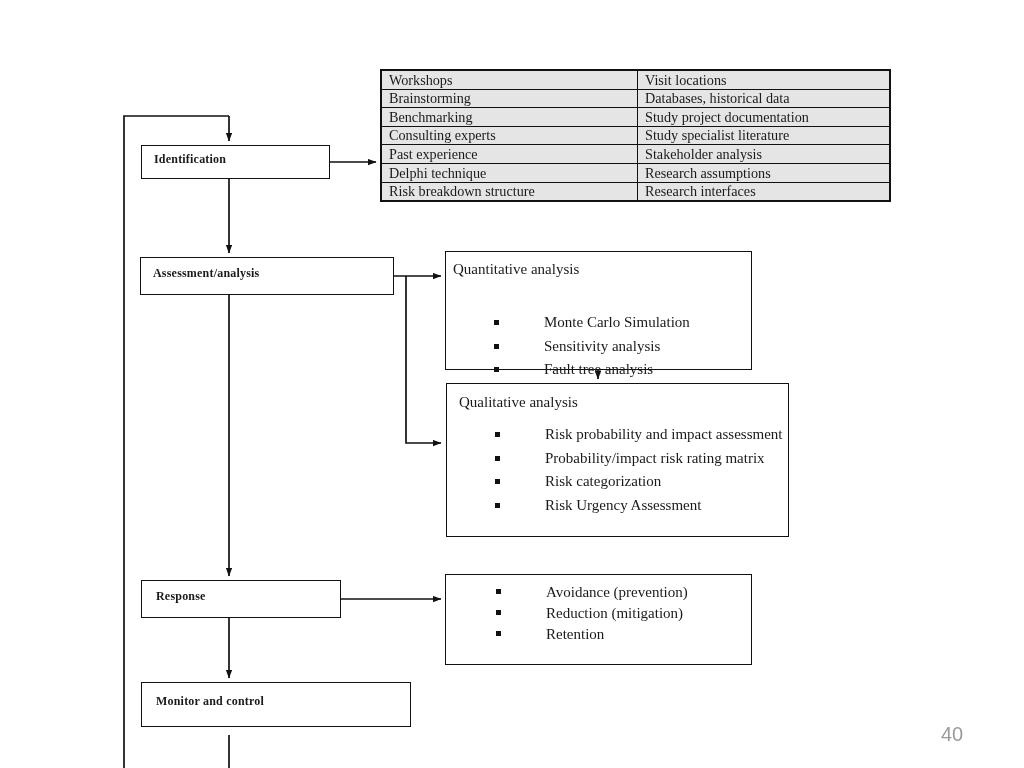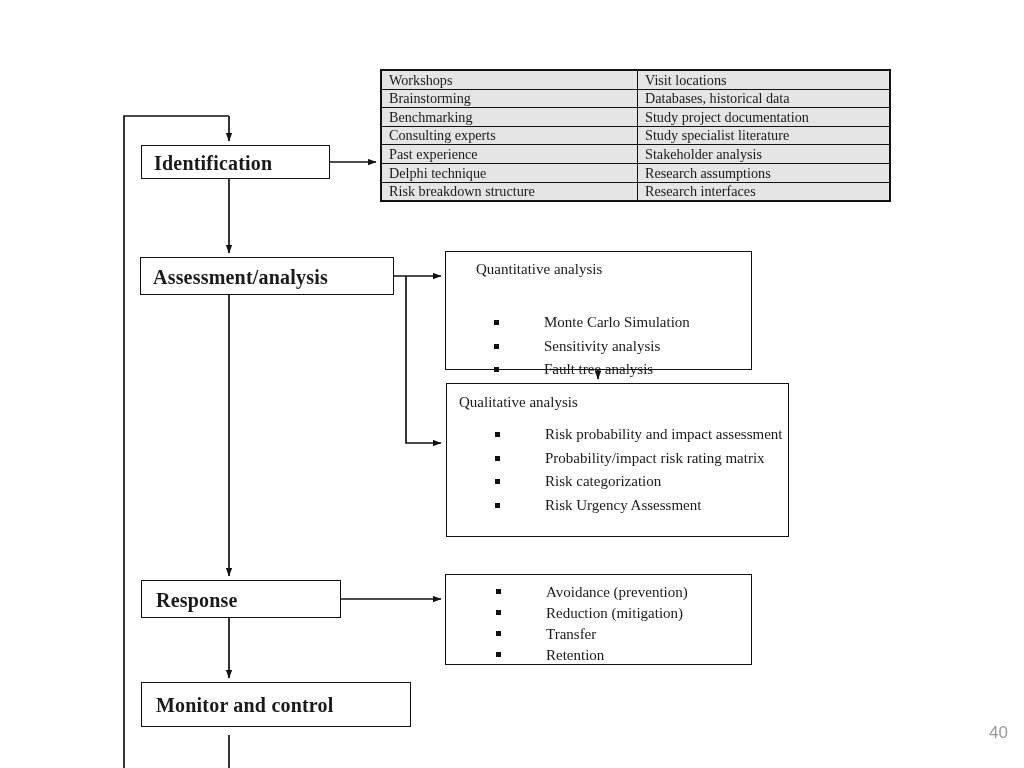--- a/index.html
+++ b/index.html
@@ -28,21 +28,21 @@
     pointer-events: none;
   }
   .node {
     position: absolute;
     border: 1.4px solid #111;
     background: #fff;
     box-sizing: border-box;
   }
   .node-label {
     font-weight: bold;
-    font-size: 20px;
+    font-size: 12px;
     letter-spacing: 0.2px;
     white-space: nowrap;
     text-align: right;
   }
   
   #node-identification { left: 141px; top: 145px; width: 189px; height: 34px; }
   #node-identification .node-label { position: absolute; left: 12px; top: 6px; }
 
   #node-assessment { left: 140px; top: 257px; width: 254px; height: 38px; }
   #node-assessment .node-label { position: absolute; left: 12px; top: 8px; }
@@ -109,42 +109,41 @@
     position: absolute;
     left: 0px;
     top: 7px;
     width: 5px;
     height: 5px;
     background: #111;
   }
   .panel-list li .txt { display: block; max-width: 250px; }
 
   #panel-quantitative { left: 445px; top: 251px; width: 307px; height: 119px; }
-  #panel-quantitative .panel-title { left: 30px; top: 9px; }
+  #panel-quantitative .panel-title { left: 7px; top: 9px; }
   #panel-quantitative .panel-list { left: 48px; top: 41px; margin-top: 20px; }
 
   #panel-qualitative { left: 446px; top: 383px; width: 343px; height: 154px; }
   #panel-qualitative .panel-title { left: 12px; top: 10px; }
   #panel-qualitative .panel-list { left: 48px; top: 41px; }
   #panel-qualitative .panel-list li .txt { max-width: 244px; }
 
   #panel-response-options { left: 445px; top: 574px; width: 307px; height: 91px; }
   #panel-response-options .panel-list { left: 50px; top: 7px; font-family: Liberation Serif, serif; }
   #panel-response-options .panel-list li { line-height: 20px; margin-bottom: 1px; }
   #panel-response-options .panel-list li .sq { top: 7px; }
 
   
   #page-number {
     position: absolute;
     left: 941px;
     top: 723px;
     font-family: "Liberation Sans", sans-serif;
-    font-size: 17px;
+    font-size: 20px;
     color: #9a9a9a;
-    margin-left: 48px;
   }
 </style>
 </head>
 <body>
 
 <div id="canvas">
 
   <svg class="svg-layer" viewBox="0 0 1024 768">
     <defs>
       <marker id="arrow" markerWidth="9" markerHeight="9" refX="8.2" refY="3.2" orient="auto" markerUnits="userSpaceOnUse">
@@ -276,24 +275,20 @@
       <li>
         <span class="sq"></span>
         <span class="txt">Avoidance (prevention)</span>
       </li>
       <li>
         <span class="sq"></span>
         <span class="txt">Reduction (mitigation)</span>
       </li>
       <li>
         <span class="sq"></span>
-        <span class="txt">Transfer</span>
-      </li>
-      <li>
-        <span class="sq"></span>
         <span class="txt">Retention</span>
       </li>
     </ul>
   </div>
 
   <div id="page-number">40</div>
 
 </div>
 
 </body></html>

